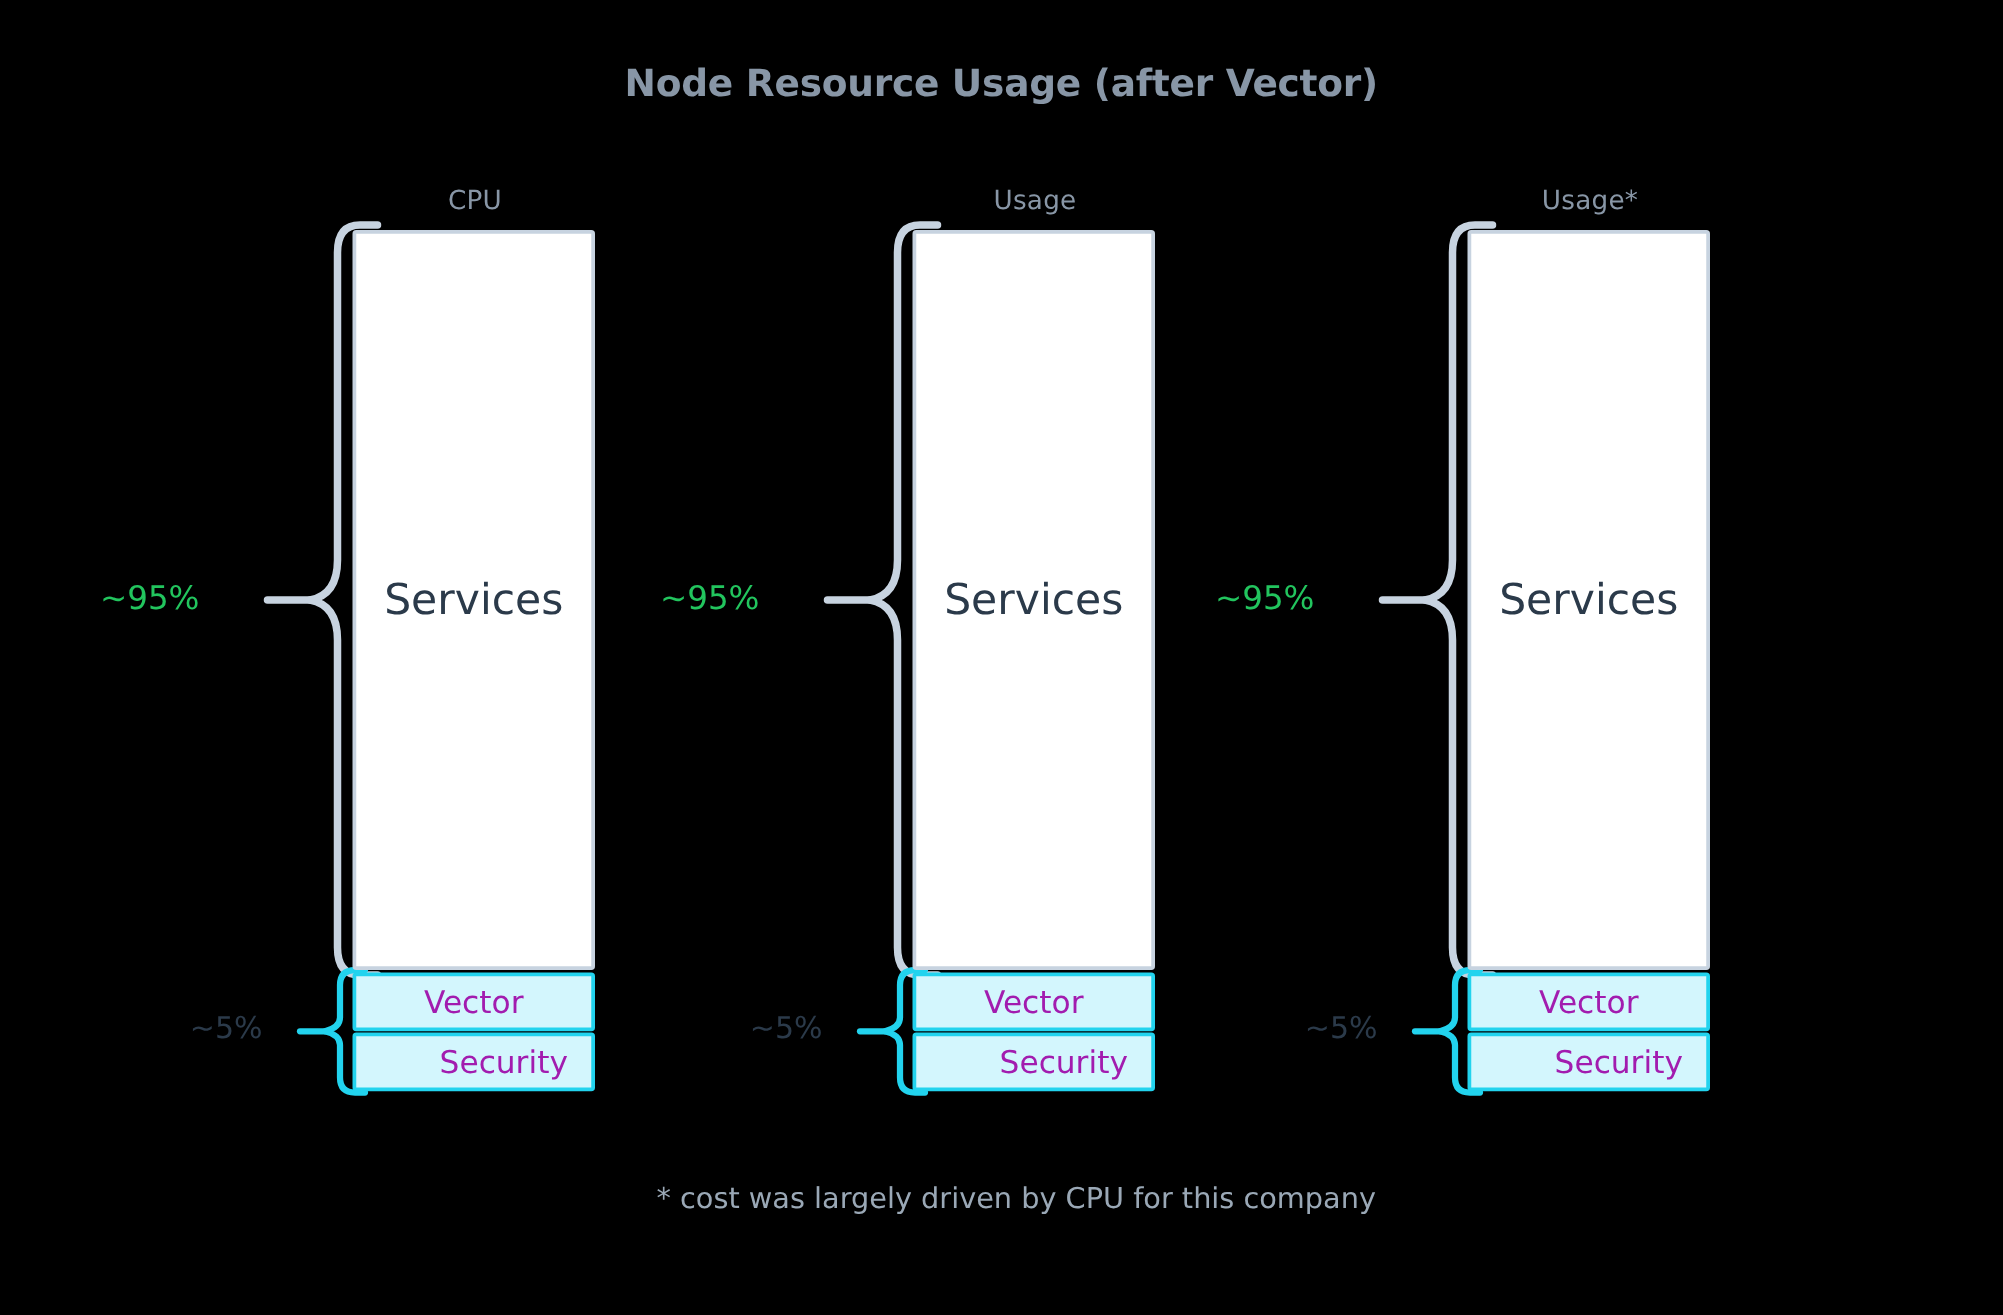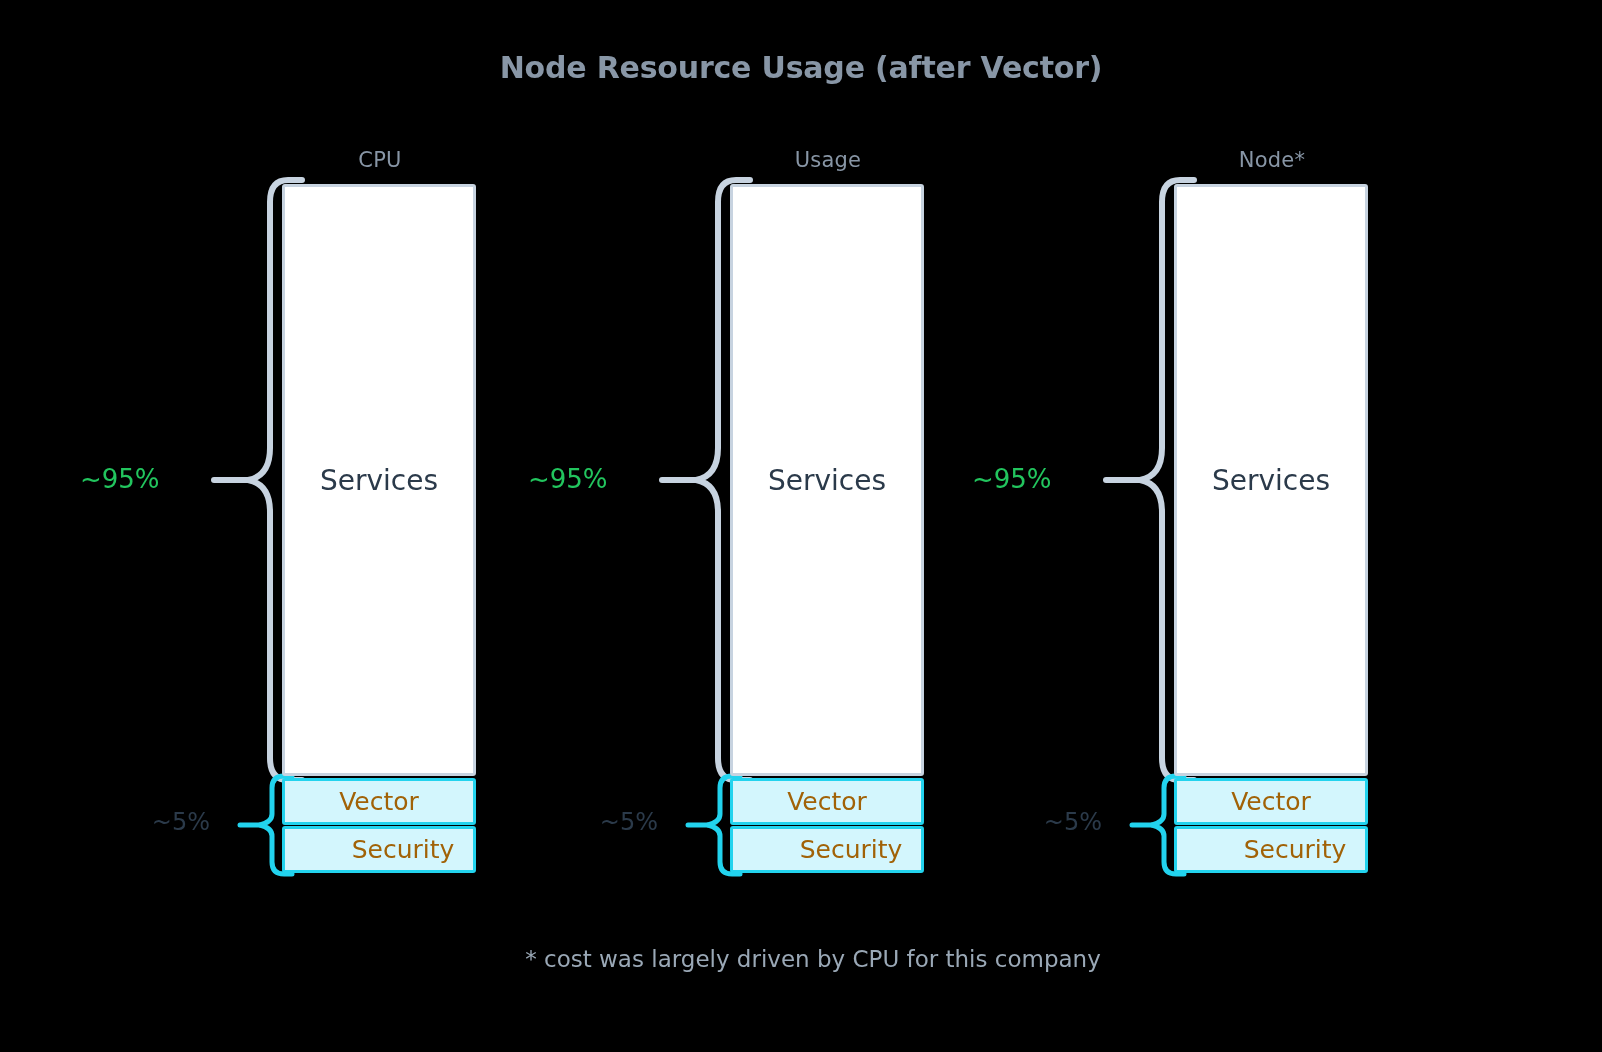--- a/index.html
+++ b/index.html
@@ -70,21 +70,21 @@
     height: 592px;
     box-sizing: border-box;
     background: #ffffff;
     border: 3px solid #c7d3e0;
     border-radius: 3px;
     display: flex;
     align-items: center;
     justify-content: center;
   }
   .bar-services .bar-label {
-    font-size: 28px;
+    font-size: 34px;
     color: #2b3a4a;
     font-family: "DejaVu Sans", "Liberation Sans", sans-serif;
   }
 
   .bar-small {
     position: absolute;
     left: 242px;
     width: 194px;
     height: 47px;
     box-sizing: border-box;
@@ -92,21 +92,21 @@
     border: 3px solid #22d3ee;
     border-radius: 3px;
     display: flex;
     align-items: center;
     justify-content: center;
   }
   .bar-vector   { top: 778px; }
   .bar-security { top: 826px; padding-left: 48px; }
   .bar-small .bar-label {
     font-size: 25px;
-    color: #a16207;
+    color: #a21caf;
     font-family: "DejaVu Sans", "Liberation Sans", sans-serif;
   }
 
   
   .pct-big {
     position: absolute;
     left: 40px;
     top: 464px;
     width: 130px;
     font-size: 26px;
@@ -203,21 +203,21 @@
     <div class="bar-small bar-vector">
       <span class="bar-label">Vector</span>
     </div>
     <div class="bar-small bar-security">
       <span class="bar-label">Security</span>
     </div>
   </div>
 
   <div class="column col-3">
 
-    <div class="col-header">Node*</div>
+    <div class="col-header">Usage*</div>
 
     <svg class="brace-big" width="130" height="612" viewBox="0 0 130 612">
       <path d="M 122 4 L 108 4 Q 90 4 90 26 L 90 272 Q 90 300 68 304 Q 90 308 90 336 L 90 582 Q 90 604 108 604 L 122 604" fill="none" stroke="#c7d3e0" stroke-width="6" stroke-linecap="round" stroke-linejoin="round"></path>
       <path d="M 68 304 L 34 304" fill="none" stroke="#c7d3e0" stroke-width="6" stroke-linecap="round"></path>
     </svg>
 
     <svg class="brace-small" width="90" height="106" viewBox="0 0 90 106">
       <path d="M 80 4 L 72 4 Q 60 4 60 16 L 60 42 Q 60 50 48 53 Q 60 56 60 64 L 60 90 Q 60 102 72 102 L 80 102" fill="none" stroke="#22d3ee" stroke-width="5" stroke-linecap="round" stroke-linejoin="round"></path>
       <path d="M 48 53 L 28 53" fill="none" stroke="#22d3ee" stroke-width="5" stroke-linecap="round"></path>
     </svg>

